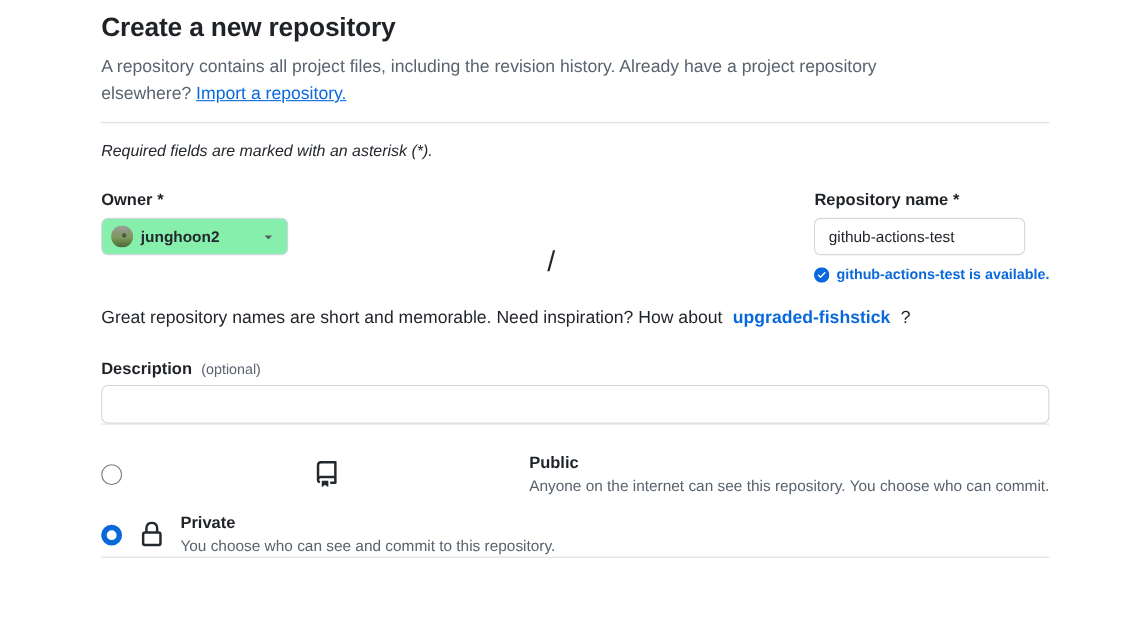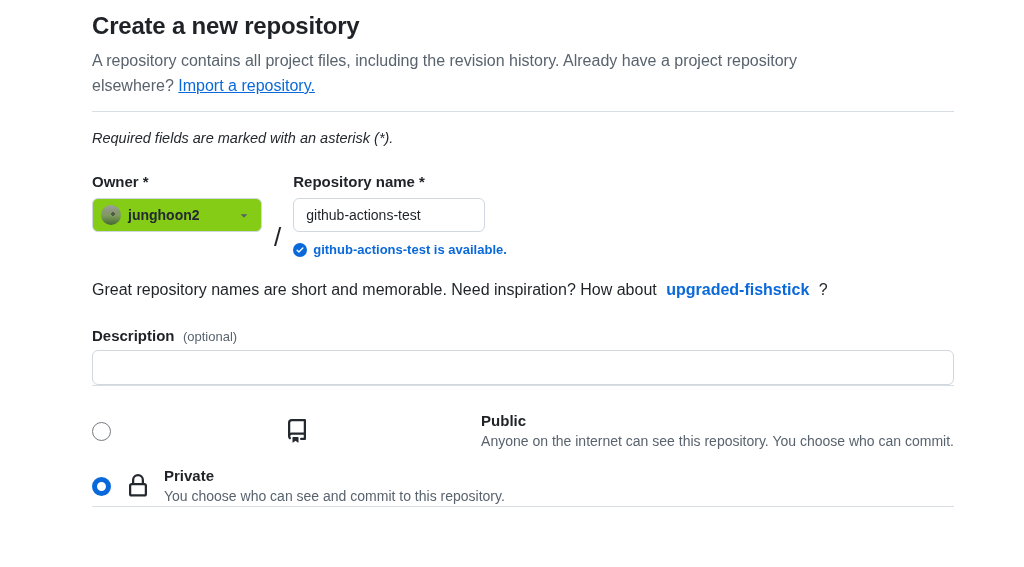--- a/index.html
+++ b/index.html
@@ -41,34 +41,35 @@
   }
   .required-note {
     font-style: italic;
     font-size: 14.5px;
     color: #24292f;
     margin: 18px 0 27px;
   }
   .name-row {
     display: flex;
     align-items: flex-start;
+    justify-content: space-between;
   }
   .field-label {
     display: block;
     font-size: 15px;
     font-weight: 700;
     color: #1f2328;
     margin-bottom: 8px;
   }
   .owner-select {
     height: 34px;
     display: inline-flex;
     align-items: center;
     gap: 7px;
-    background: #84cc16;
+    background: #86efac;
     border: 1px solid #d0d7de;
     border-radius: 6px;
     padding: 0 10px 0 8px;
     font-size: 14px;
     font-weight: 700;
     color: #24292f;
     cursor: pointer;
     min-width: 170px;
   }
   .avatar {

